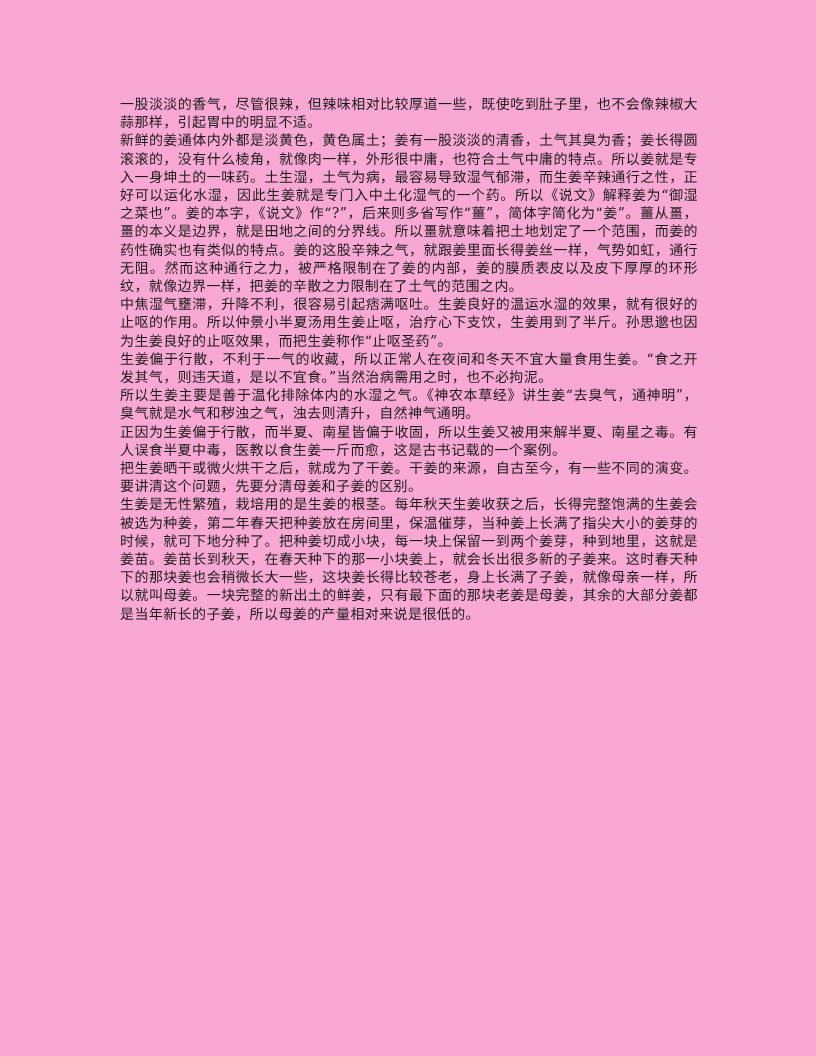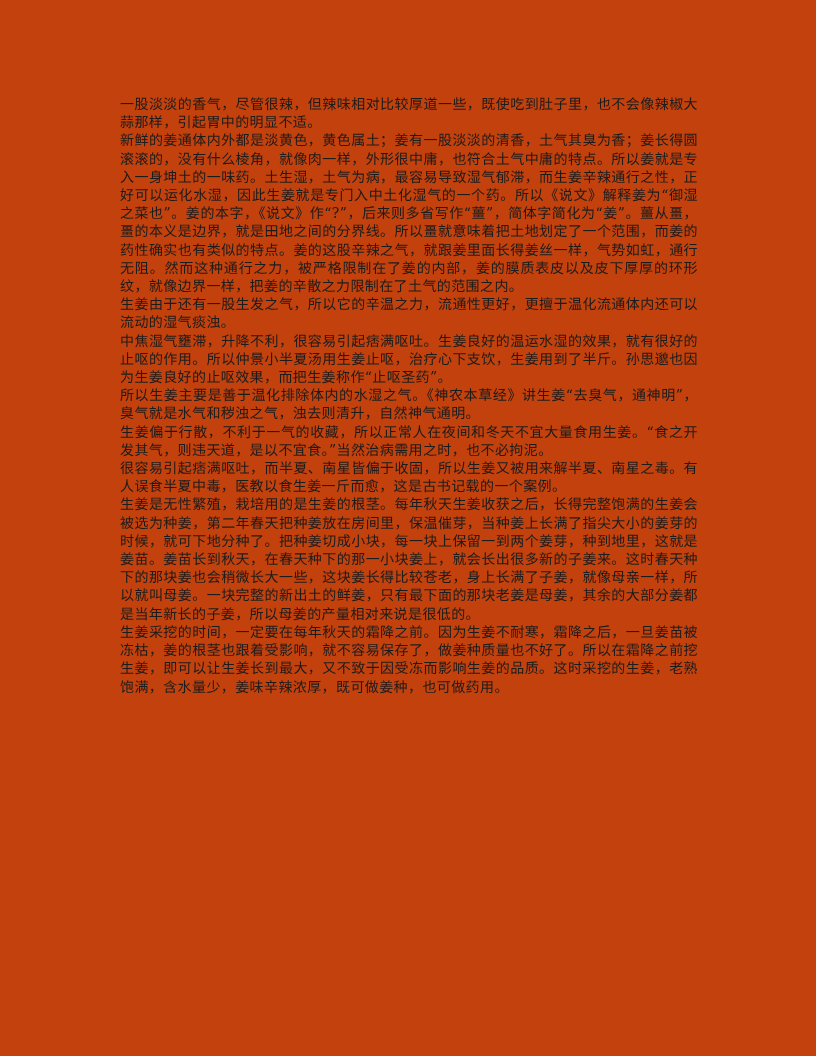--- a/index.html
+++ b/index.html
@@ -4,21 +4,21 @@
 <style>
   html, body {
     margin: 0;
     padding: 0;
     background: #ffffff;
   }
   .page {
     position: relative;
     width: 816px;
     height: 1056px;
-    background: #c2410c;
+    background: #f9a8d4;
     overflow: hidden;
   }
   .doc-content {
     position: absolute;
     left: 120px;
     top: 95px;
     width: 578px;
     font-family: "DejaVu Serif", "Liberation Serif", serif;
     font-size: 14px;
     line-height: 18.2px;
@@ -34,21 +34,20 @@
     text-indent: 0;
   }
 </style>
 </head>
 <body>
 
 <div class="page">
   <div class="doc-content">
     <p>一股淡淡的香气，尽管很辣，但辣味相对比较厚道一些，既使吃到肚子里，也不会像辣椒大蒜那样，引起胃中的明显不适。</p>
     <p>新鲜的姜通体内外都是淡黄色，黄色属土；姜有一股淡淡的清香，土气其臭为香；姜长得圆滚滚的，没有什么棱角，就像肉一样，外形很中庸，也符合土气中庸的特点。所以姜就是专入一身坤土的一味药。土生湿，土气为病，最容易导致湿气郁滞，而生姜辛辣通行之性，正好可以运化水湿，因此生姜就是专门入中土化湿气的一个药。所以《说文》解释姜为“御湿之菜也”。姜的本字，《说文》作“?”，后来则多省写作“薑”，简体字简化为“姜”。薑从畺，畺的本义是边界，就是田地之间的分界线。所以畺就意味着把土地划定了一个范围，而姜的药性确实也有类似的特点。姜的这股辛辣之气，就跟姜里面长得姜丝一样，气势如虹，通行无阻。然而这种通行之力，被严格限制在了姜的内部，姜的膜质表皮以及皮下厚厚的环形纹，就像边界一样，把姜的辛散之力限制在了土气的范围之内。</p>
-    <p>生姜由于还有一股生发之气，所以它的辛温之力，流通性更好，更擅于温化流通体内还可以流动的湿气痰浊。</p>
     <p>中焦湿气壅滞，升降不利，很容易引起痞满呕吐。生姜良好的温运水湿的效果，就有很好的止呕的作用。所以仲景小半夏汤用生姜止呕，治疗心下支饮，生姜用到了半斤。孙思邈也因为生姜良好的止呕效果，而把生姜称作“止呕圣药”。</p>
+    <p>生姜偏于行散，不利于一气的收藏，所以正常人在夜间和冬天不宜大量食用生姜。“食之开发其气，则违天道，是以不宜食。”当然治病需用之时，也不必拘泥。</p>
     <p>所以生姜主要是善于温化排除体内的水湿之气。《神农本草经》讲生姜“去臭气，通神明”，臭气就是水气和秽浊之气，浊去则清升，自然神气通明。</p>
-    <p>生姜偏于行散，不利于一气的收藏，所以正常人在夜间和冬天不宜大量食用生姜。“食之开发其气，则违天道，是以不宜食。”当然治病需用之时，也不必拘泥。</p>
-    <p>很容易引起痞满呕吐，而半夏、南星皆偏于收固，所以生姜又被用来解半夏、南星之毒。有人误食半夏中毒，医教以食生姜一斤而愈，这是古书记载的一个案例。</p>
+    <p>正因为生姜偏于行散，而半夏、南星皆偏于收固，所以生姜又被用来解半夏、南星之毒。有人误食半夏中毒，医教以食生姜一斤而愈，这是古书记载的一个案例。</p>
+    <p>把生姜晒干或微火烘干之后，就成为了干姜。干姜的来源，自古至今，有一些不同的演变。要讲清这个问题，先要分清母姜和子姜的区别。</p>
     <p>生姜是无性繁殖，栽培用的是生姜的根茎。每年秋天生姜收获之后，长得完整饱满的生姜会被选为种姜，第二年春天把种姜放在房间里，保温催芽，当种姜上长满了指尖大小的姜芽的时候，就可下地分种了。把种姜切成小块，每一块上保留一到两个姜芽，种到地里，这就是姜苗。姜苗长到秋天，在春天种下的那一小块姜上，就会长出很多新的子姜来。这时春天种下的那块姜也会稍微长大一些，这块姜长得比较苍老，身上长满了子姜，就像母亲一样，所以就叫母姜。一块完整的新出土的鲜姜，只有最下面的那块老姜是母姜，其余的大部分姜都是当年新长的子姜，所以母姜的产量相对来说是很低的。</p>
-    <p>生姜采挖的时间，一定要在每年秋天的霜降之前。因为生姜不耐寒，霜降之后，一旦姜苗被冻枯，姜的根茎也跟着受影响，就不容易保存了，做姜种质量也不好了。所以在霜降之前挖生姜，即可以让生姜长到最大，又不致于因受冻而影响生姜的品质。这时采挖的生姜，老熟饱满，含水量少，姜味辛辣浓厚，既可做姜种，也可做药用。</p>
   </div>
 </div>
 
 </body></html>

